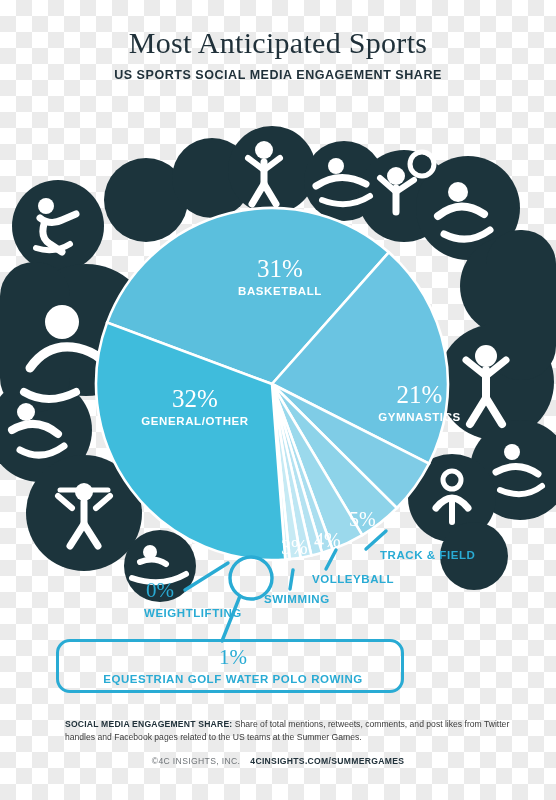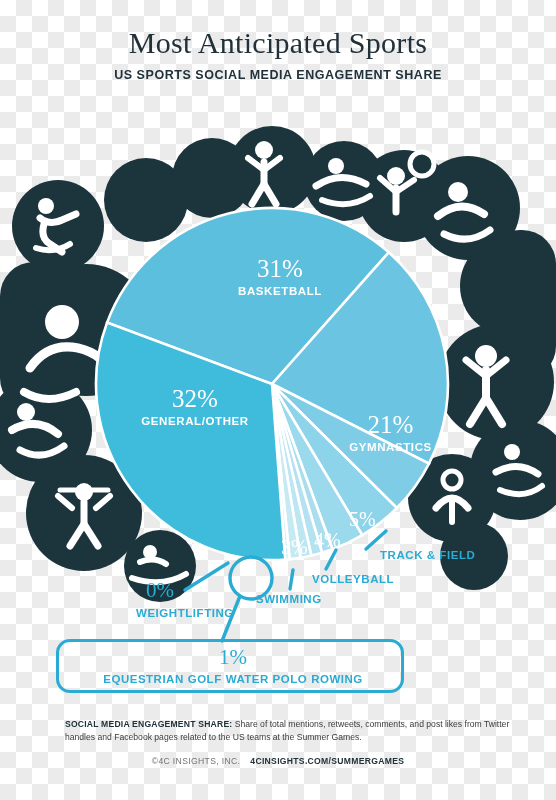--- a/index.html
+++ b/index.html
@@ -39,43 +39,43 @@
   .pielab .nm{ font-weight:700; letter-spacing:.6px; margin-top:4px; }
 
   #lab-basketball{ left:200px; top:256px; width:160px; }
   #lab-basketball .pct{ font-size:25px; }
   #lab-basketball .nm{ font-size:11.5px; }
 
   #lab-general{ left:110px; top:386px; width:170px; }
   #lab-general .pct{ font-size:25px; }
   #lab-general .nm{ font-size:11.5px; }
 
-  #lab-gymnastics{ left:328px; top:382px; width:125px;margin-top:30px; }
+  #lab-gymnastics{ left:357px; top:382px; width:125px; }
   #lab-gymnastics .pct{ font-size:25px; }
   #lab-gymnastics .nm{ font-size:11.5px; }
 
   .mini-pct{
     position:absolute; color:#ffffff;
     font-family:"Liberation Serif", serif; font-size:20px; line-height:1;
     z-index:4; pointer-events:none; white-space:nowrap;
   }
   #pct-track{ left:349px; top:509px; }
   #pct-volley{ left:314px; top:530px; }
   #pct-swim{  left:281px; top:537px; }
 
   
   .outlab{
     position:absolute; color:#29abd4; font-weight:700;
     font-size:11.5px; letter-spacing:.55px; z-index:4;
     white-space:nowrap; pointer-events:none;
   }
   #out-track{ left:380px; top:549px; }
   #out-volley{ left:312px; top:573px; }
-  #out-swim{ left:256px; top:593px; }
-  #out-weight{ left:112px; top:607px;padding-left:24px; }
+  #out-swim{ left:264px; top:593px; }
+  #out-weight{ left:120px; top:607px;padding-left:24px; }
 
   #pct-weight{
     position:absolute; left:146px; top:580px;
     color:#29abd4; font-family:"Liberation Serif", serif;
     font-size:21px; line-height:1; z-index:4; white-space:nowrap;
   }
 
   
   #bracket{
     position:absolute; left:56px; top:639px; width:348px; height:54px;

